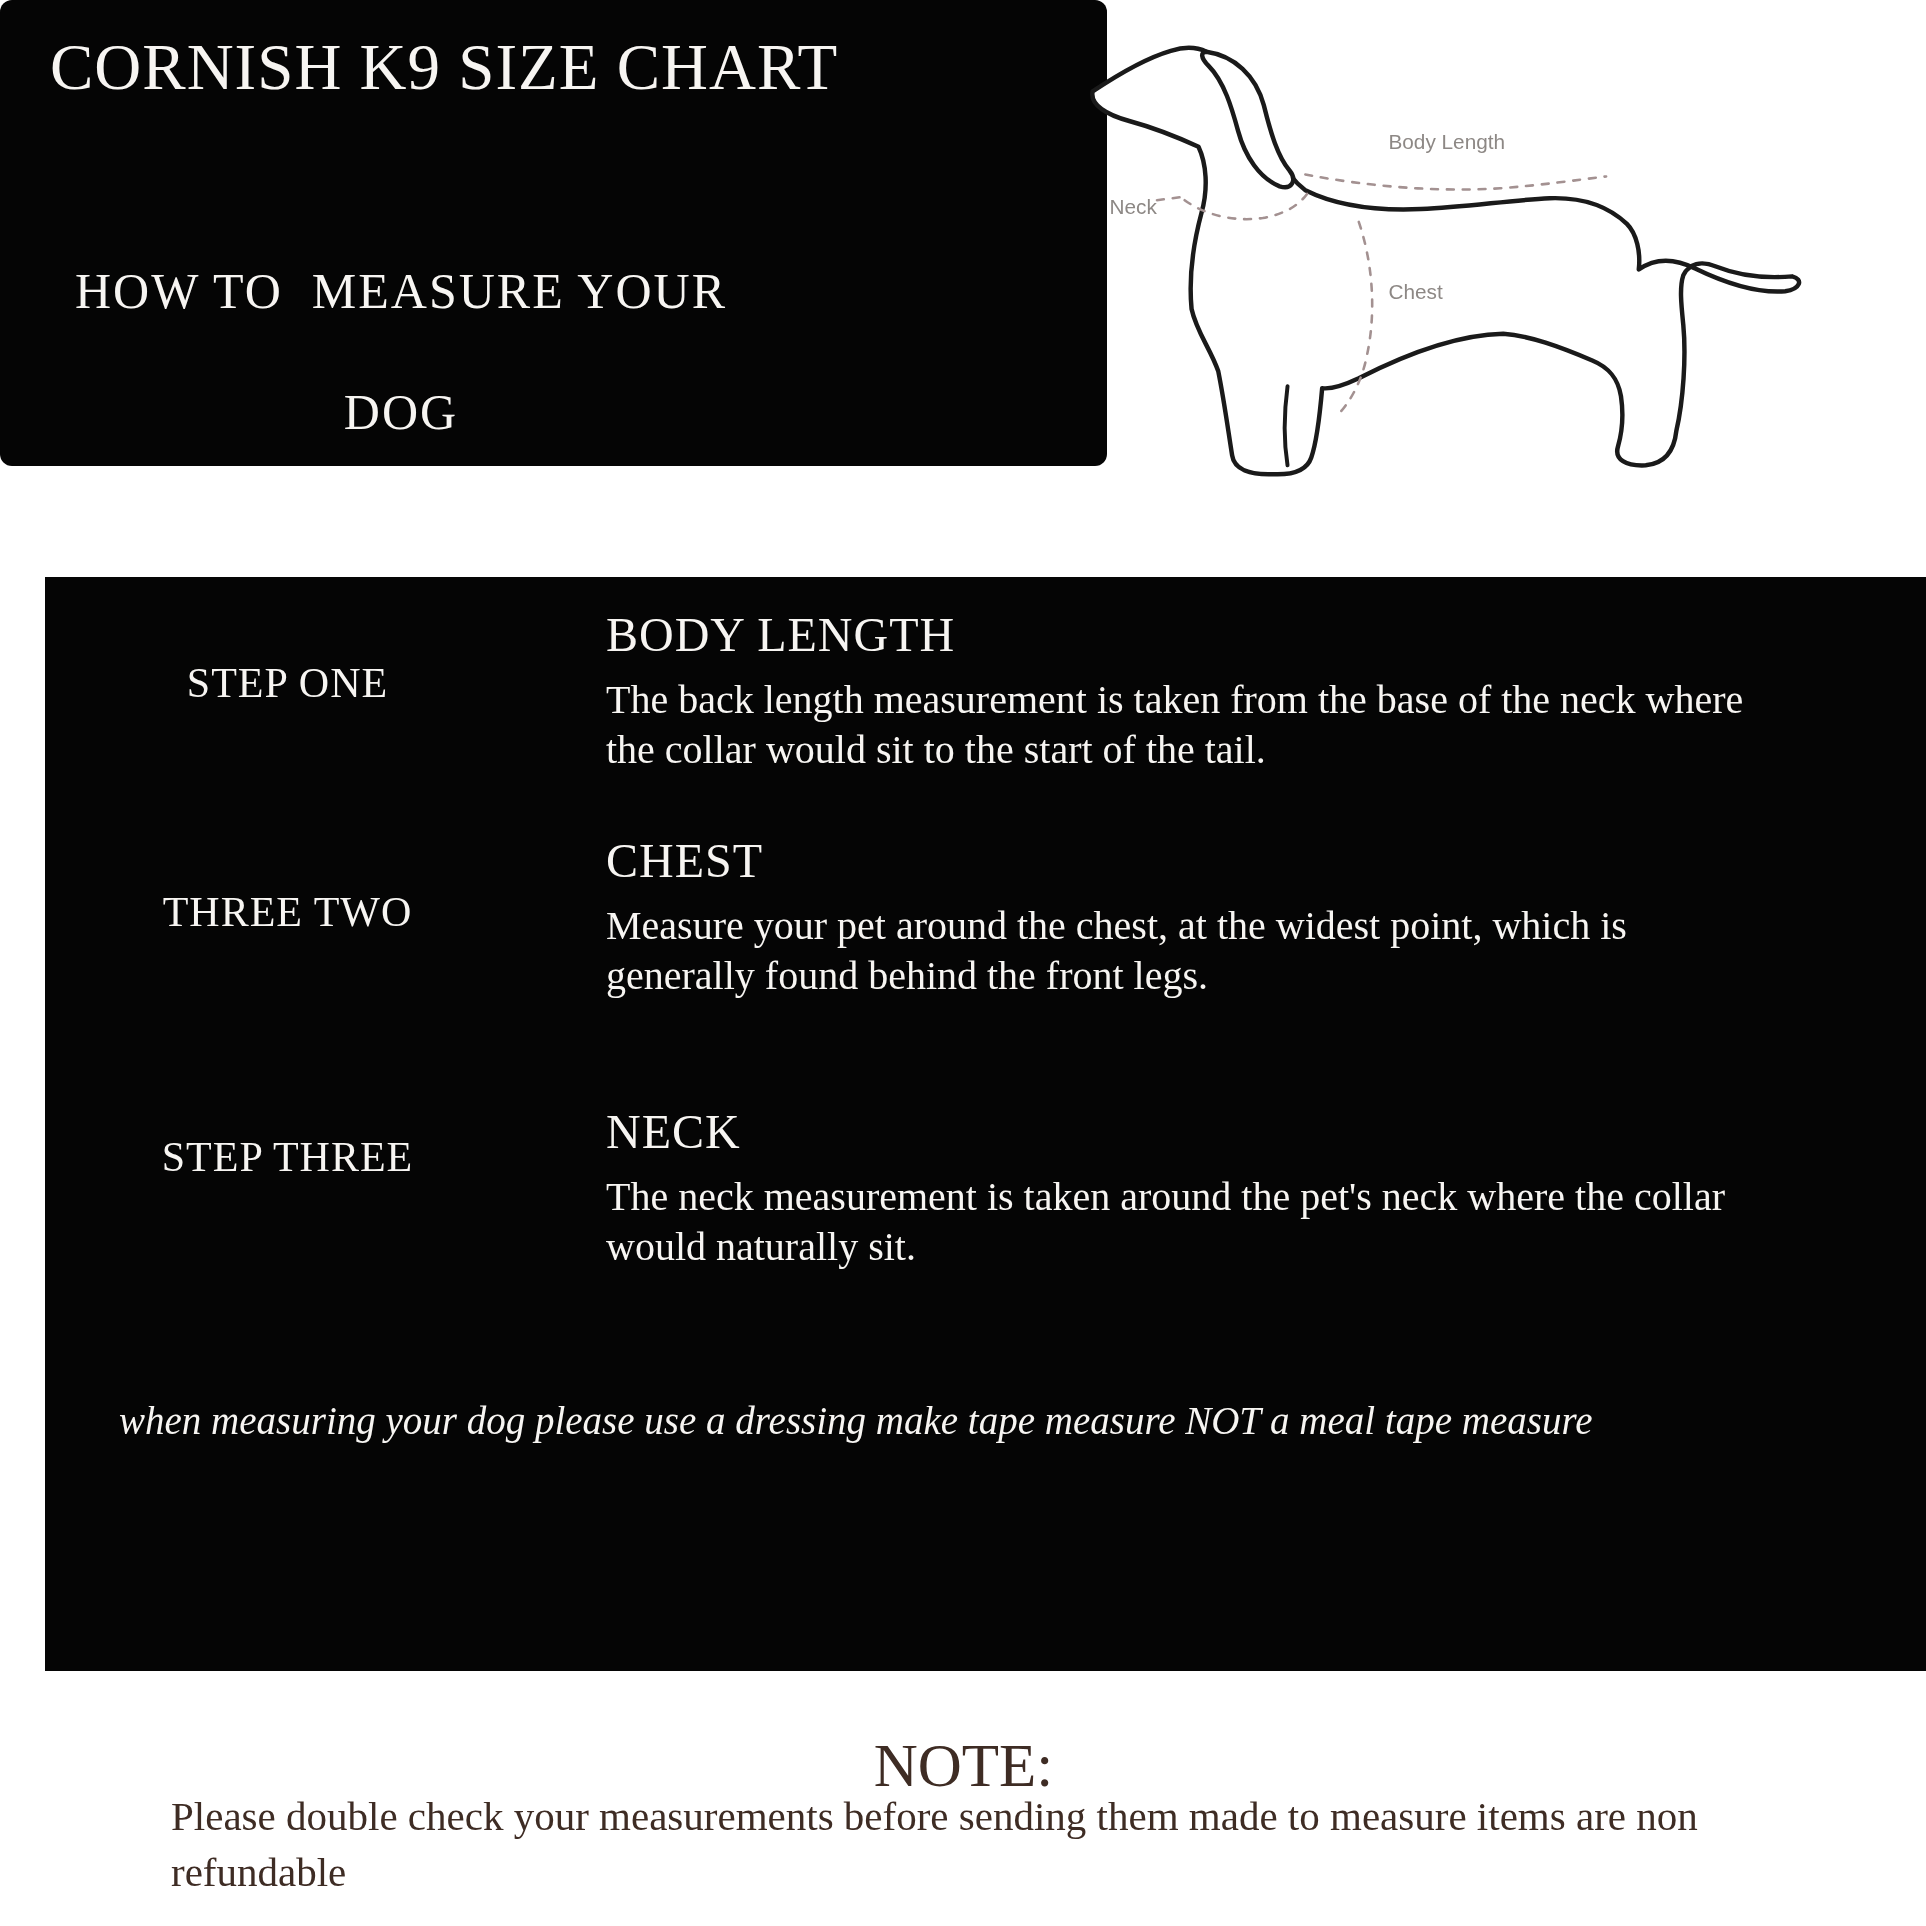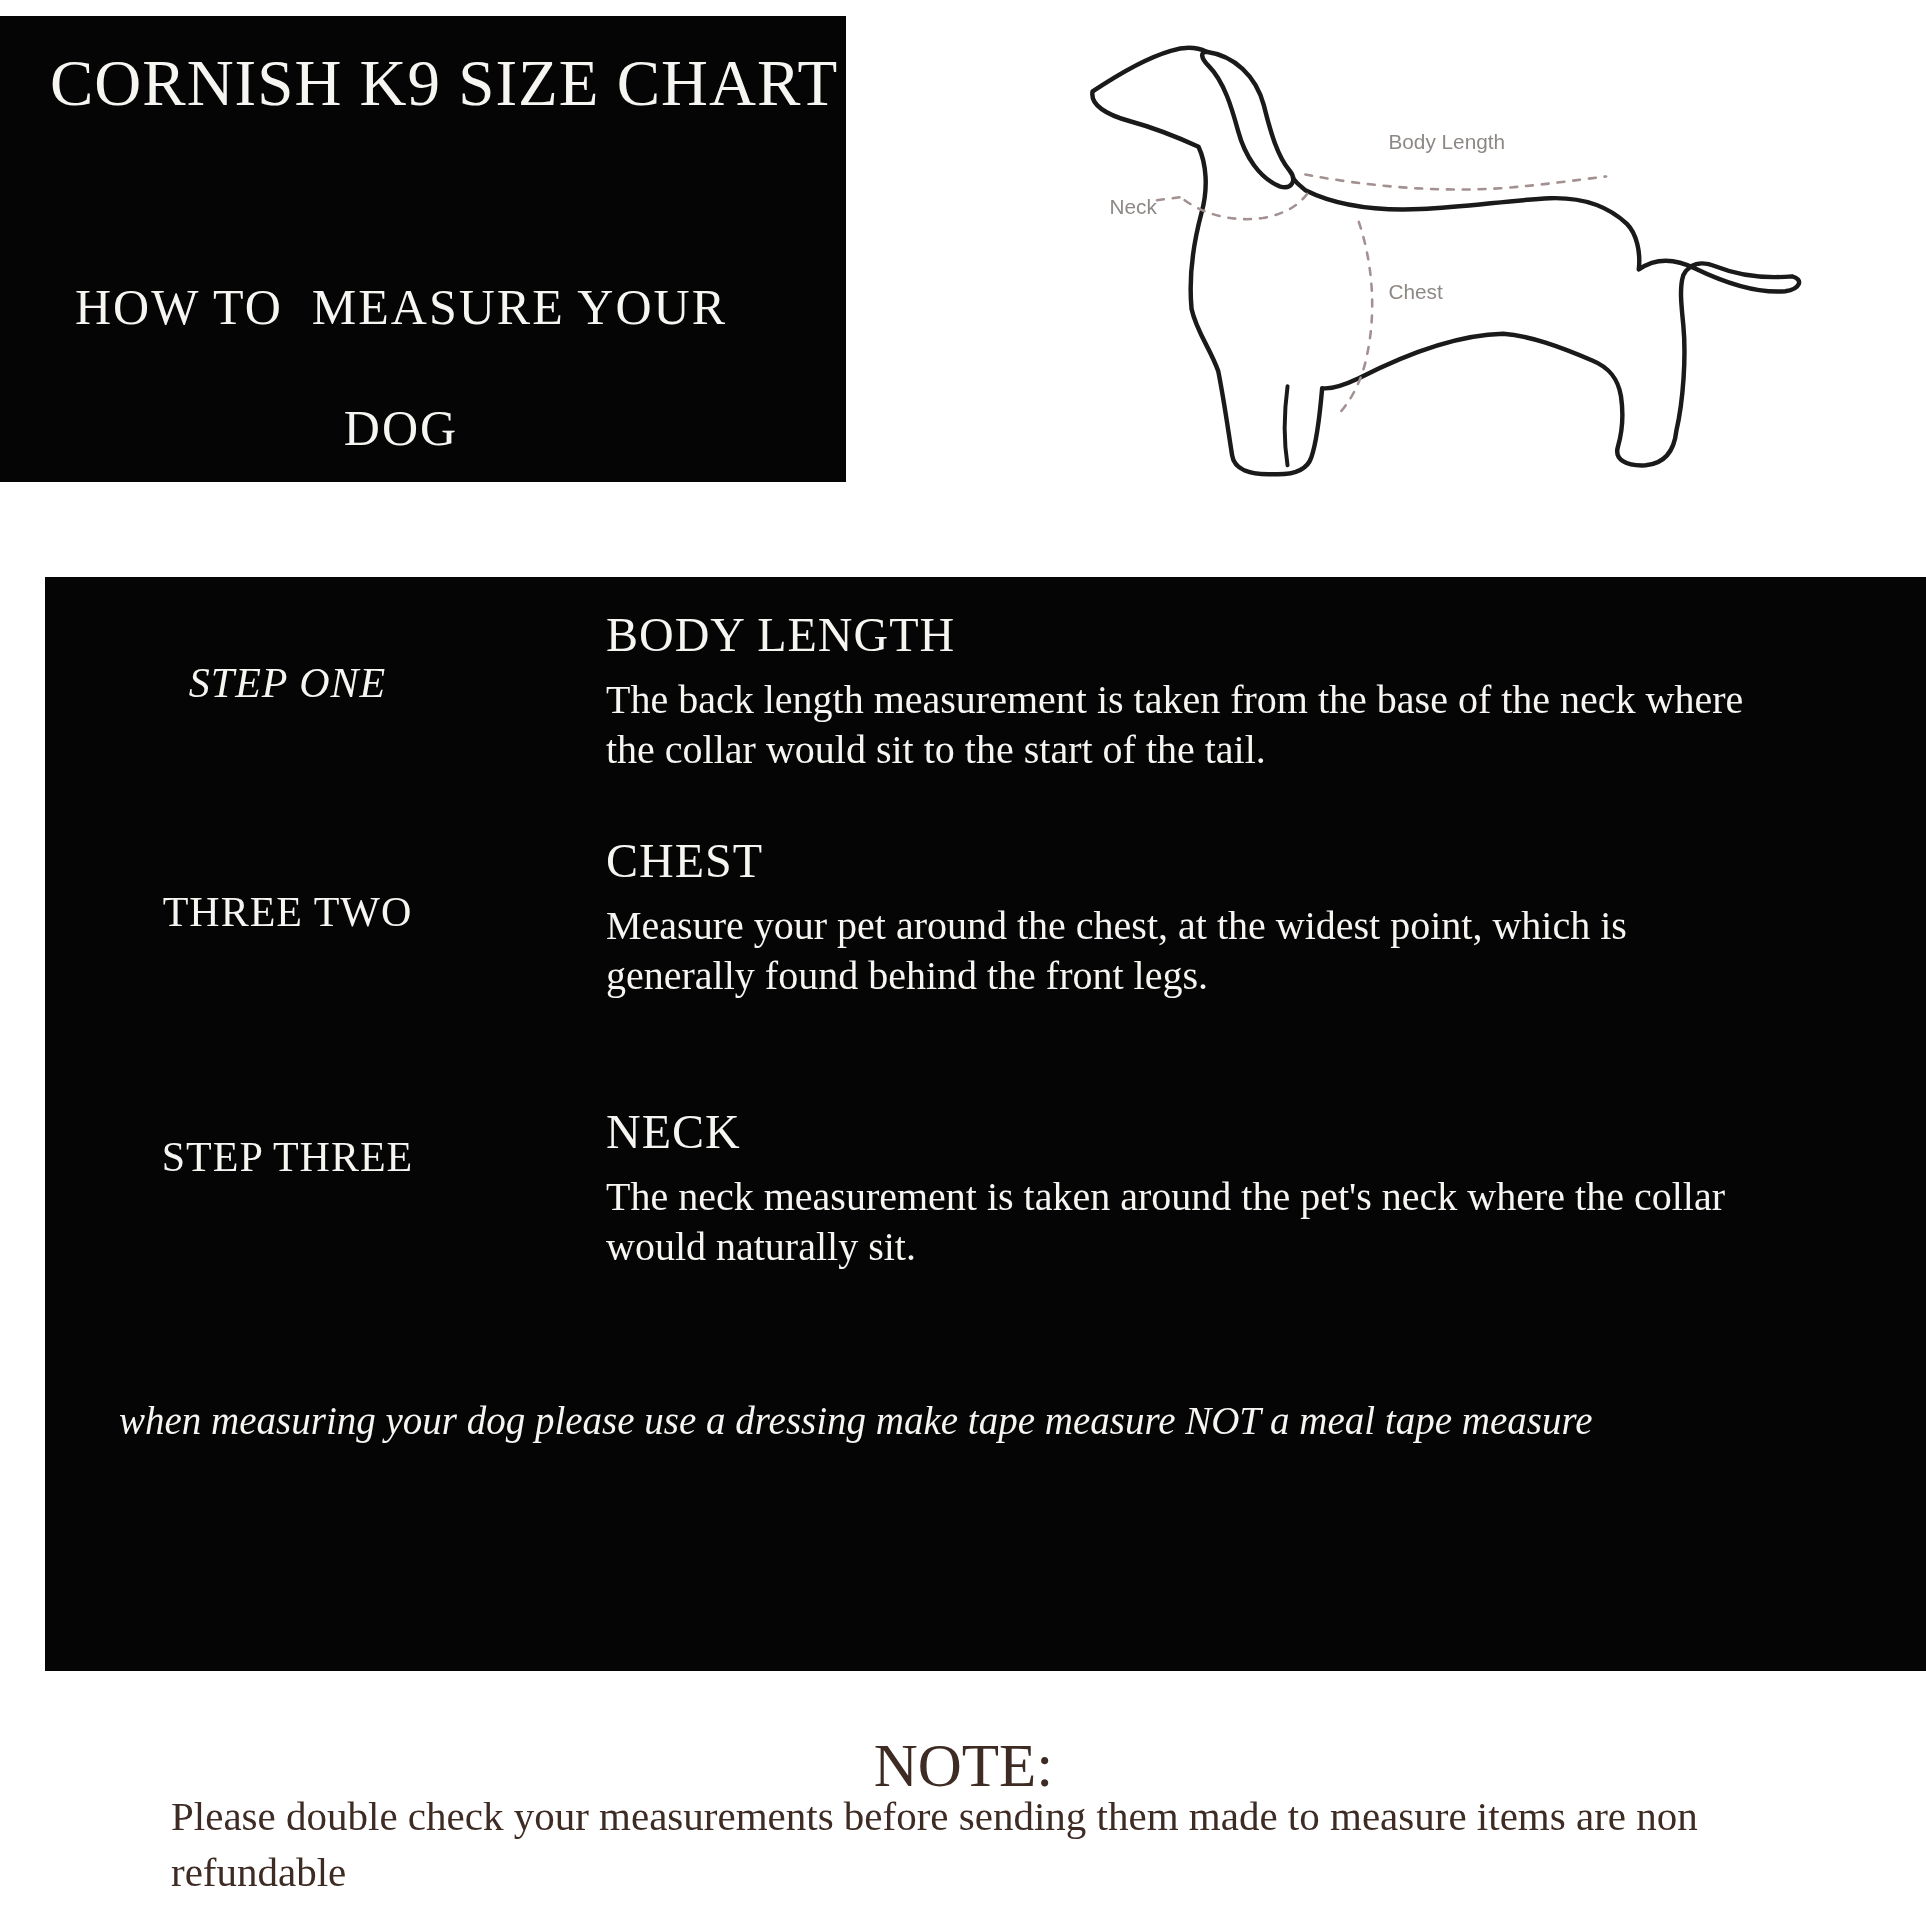--- a/index.html
+++ b/index.html
@@ -5,42 +5,42 @@
   :root{
     --panel:#050505; --panel-text:#f7f5f2; --note-text:#3e2c24;
     --outline:#1a1a1a; --dash:#a39191; --dlabel:#8d8885; --bg:#ffffff;
   }
   *{margin:0;padding:0;box-sizing:border-box;}
   html,body{background:#fff;}
   .page{position:relative;width:1927px;height:1927px;background:var(--bg);
          font-family:"Liberation Serif", serif;overflow:hidden;}
 
   
-  .header-box{position:absolute;left:0;top:16px;width:846px;height:466px;background:var(--panel);}
+  .header-box{position:absolute;left:0;top:0;width:1107px;height:466px;background:var(--panel);border-radius:12px;}
   .title{position:absolute;left:50px;top:28px;width:871px;
          font-size:65px;line-height:1.2;color:var(--panel-text);letter-spacing:1px;white-space:nowrap;}
   .subtitle{position:absolute;left:0;top:262px;width:802px;text-align:center;color:var(--panel-text);}
   .subtitle .line1{font-size:50px;line-height:59px;letter-spacing:2px;white-space:pre;}
   .subtitle .line2{font-size:50px;line-height:59px;letter-spacing:2px;margin-top:62px;}
 
   
   .dog-figure{position:absolute;left:1040px;top:30px;width:782px;height:465px;}
   .dog-figure svg{width:100%;height:100%;display:block;}
   .dog-outline{fill:#ffffff;stroke:var(--outline);stroke-width:4.5;
                stroke-linecap:round;stroke-linejoin:round;}
   .dog-inner{fill:none;stroke:var(--outline);stroke-width:4;stroke-linecap:round;}
   .measure-dash{fill:none;stroke:var(--dash);stroke-width:2.6;stroke-dasharray:7 9;stroke-linecap:round;}
   .diagram-label{fill:var(--dlabel);font-family:"Liberation Sans", sans-serif;font-size:21px;}
 
   
   .steps-box{position:absolute;left:45px;top:577px;width:1882px;height:1094px;background:var(--panel);
              color:var(--panel-text);}
   .step-label{position:absolute;left:0;width:485px;text-align:center;
               font-size:42px;line-height:1.2;letter-spacing:1px;white-space:nowrap;}
-  .step-label.r1{top:81px;font-style:italic;} .step-label.r2{top:310px;} .step-label.r3{top:555px;}
+  .step-label.r1{top:81px;} .step-label.r2{top:310px;} .step-label.r3{top:555px;}
   .step-content{position:absolute;left:561px;width:1178px;}
   .step-content.r1{top:29px;} .step-content.r2{top:255px;} .step-content.r3{top:526px;}
   .step-heading{font-size:48px;line-height:1.2;letter-spacing:1px;}
   .step-body{margin-top:11px;font-size:40px;line-height:50px;max-width:1158px;}
   .footnote{position:absolute;left:74px;top:819px;width:1772px;
             font-size:39px;line-height:1.3;white-space:nowrap;font-style:italic;}
 
   
   .note-heading{position:absolute;left:0;top:1713px;width:1927px;text-align:center;
                 font-size:61px;line-height:1.2;color:var(--note-text);margin-top:16px;}

